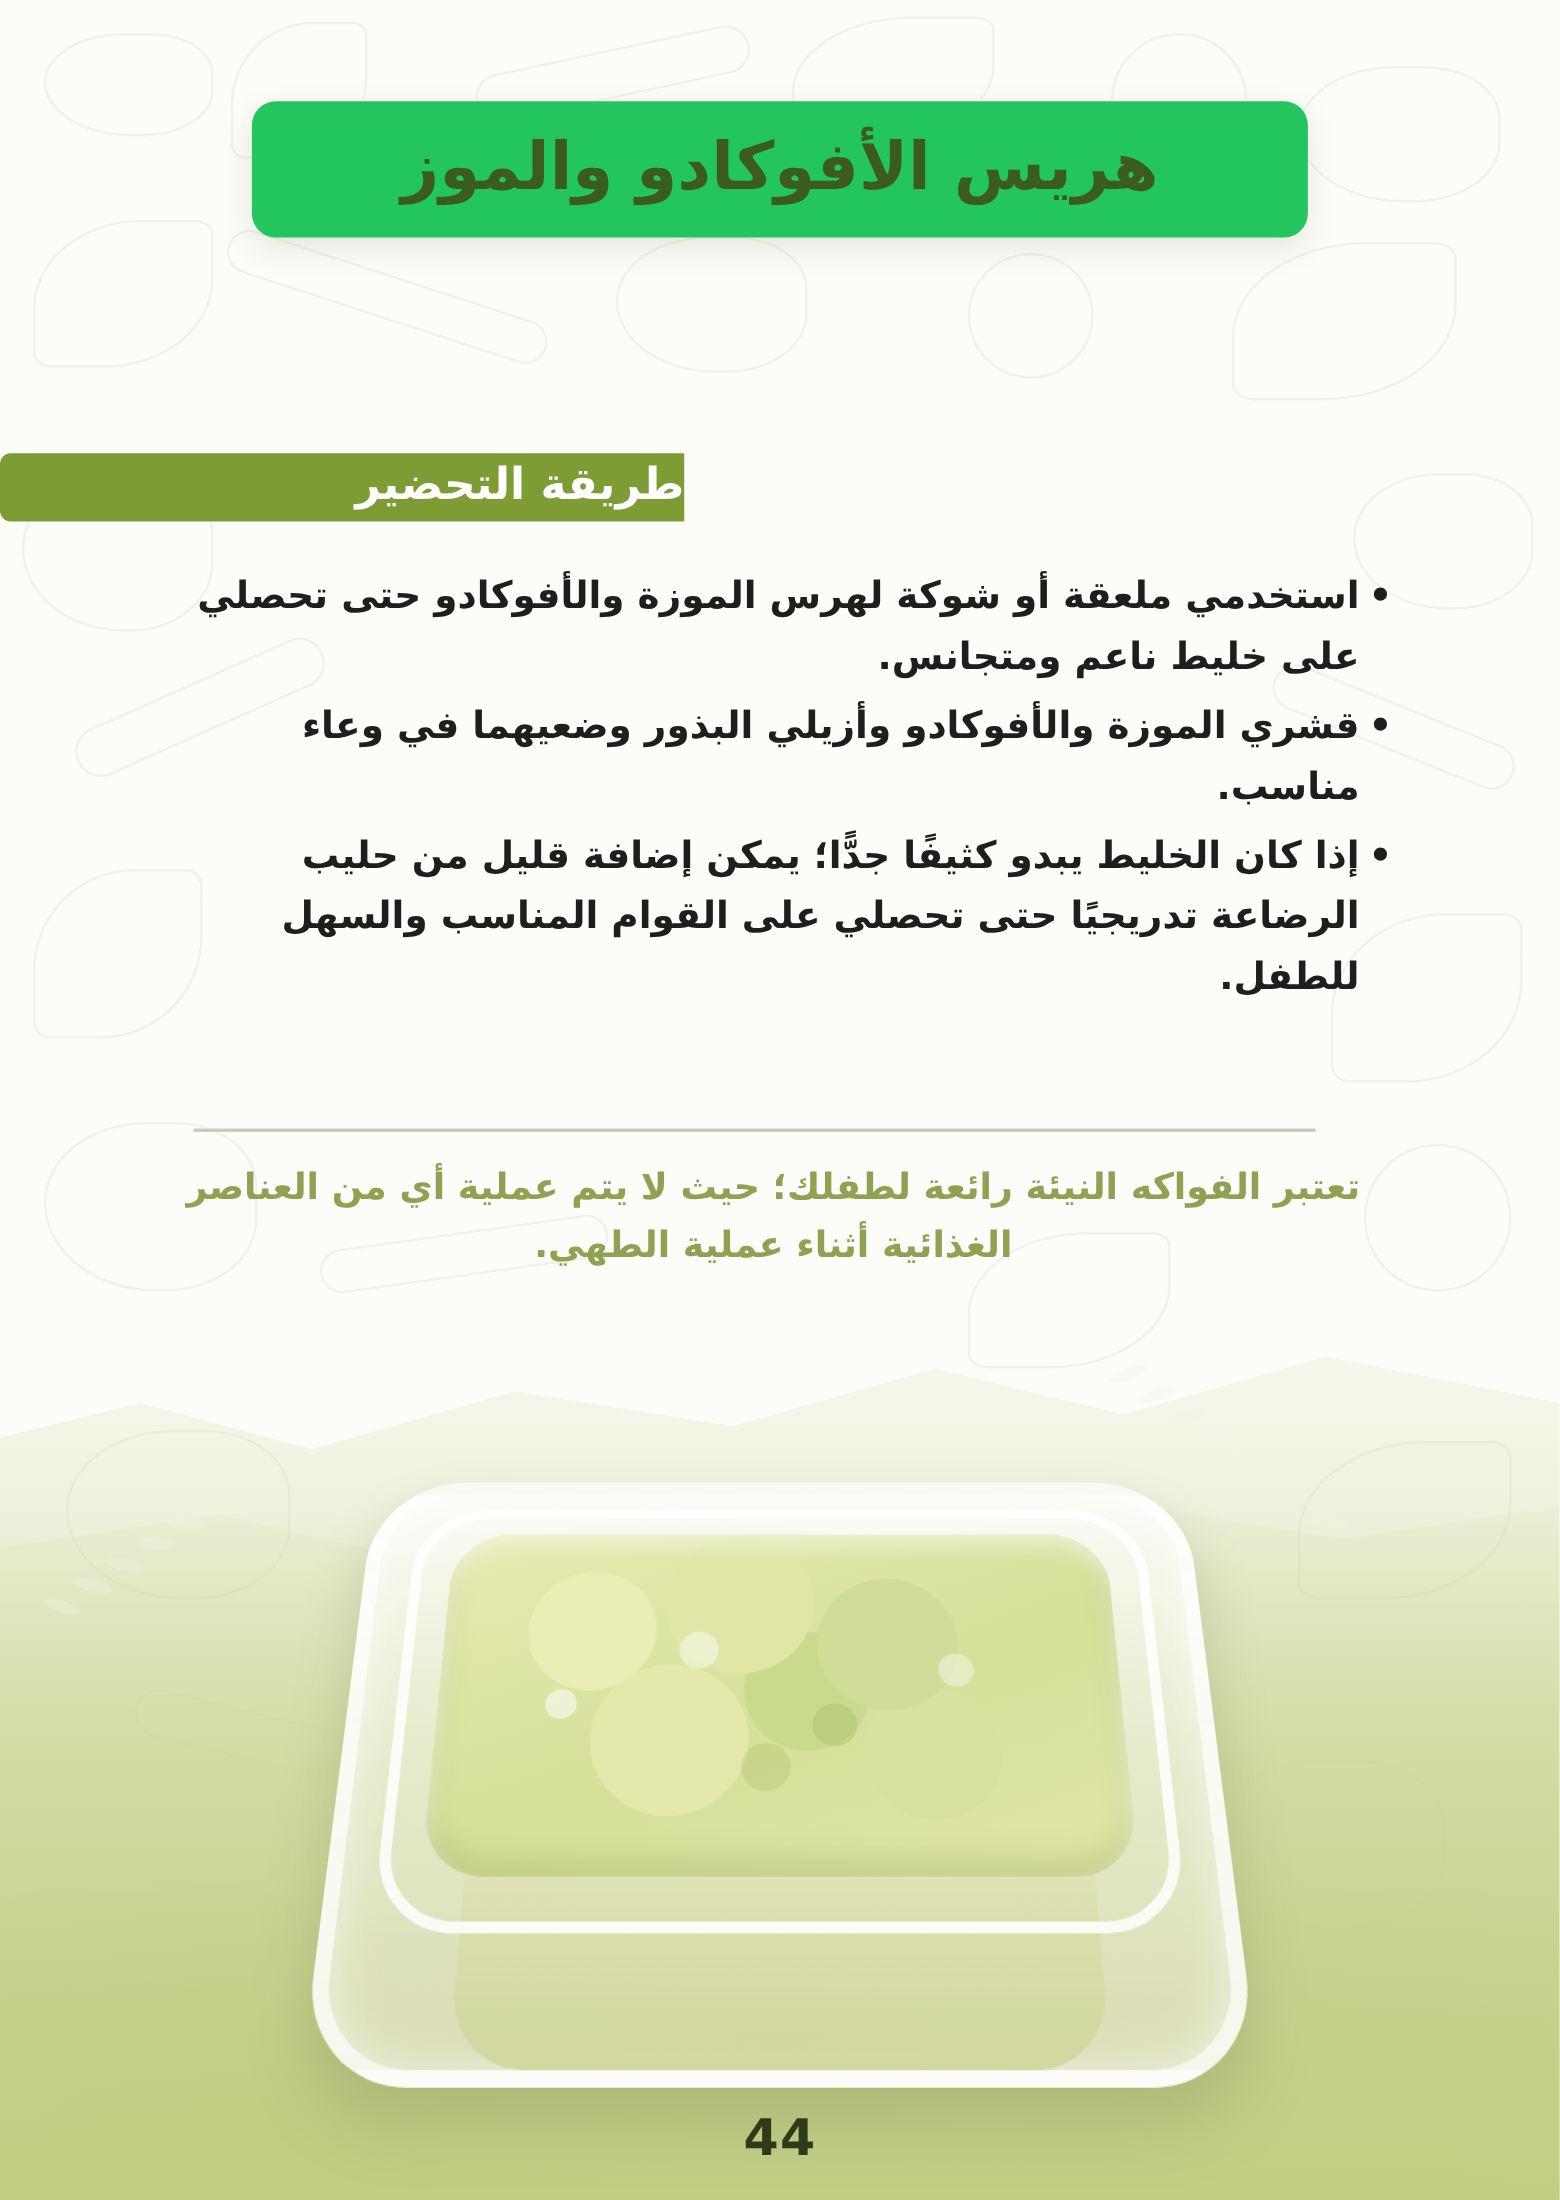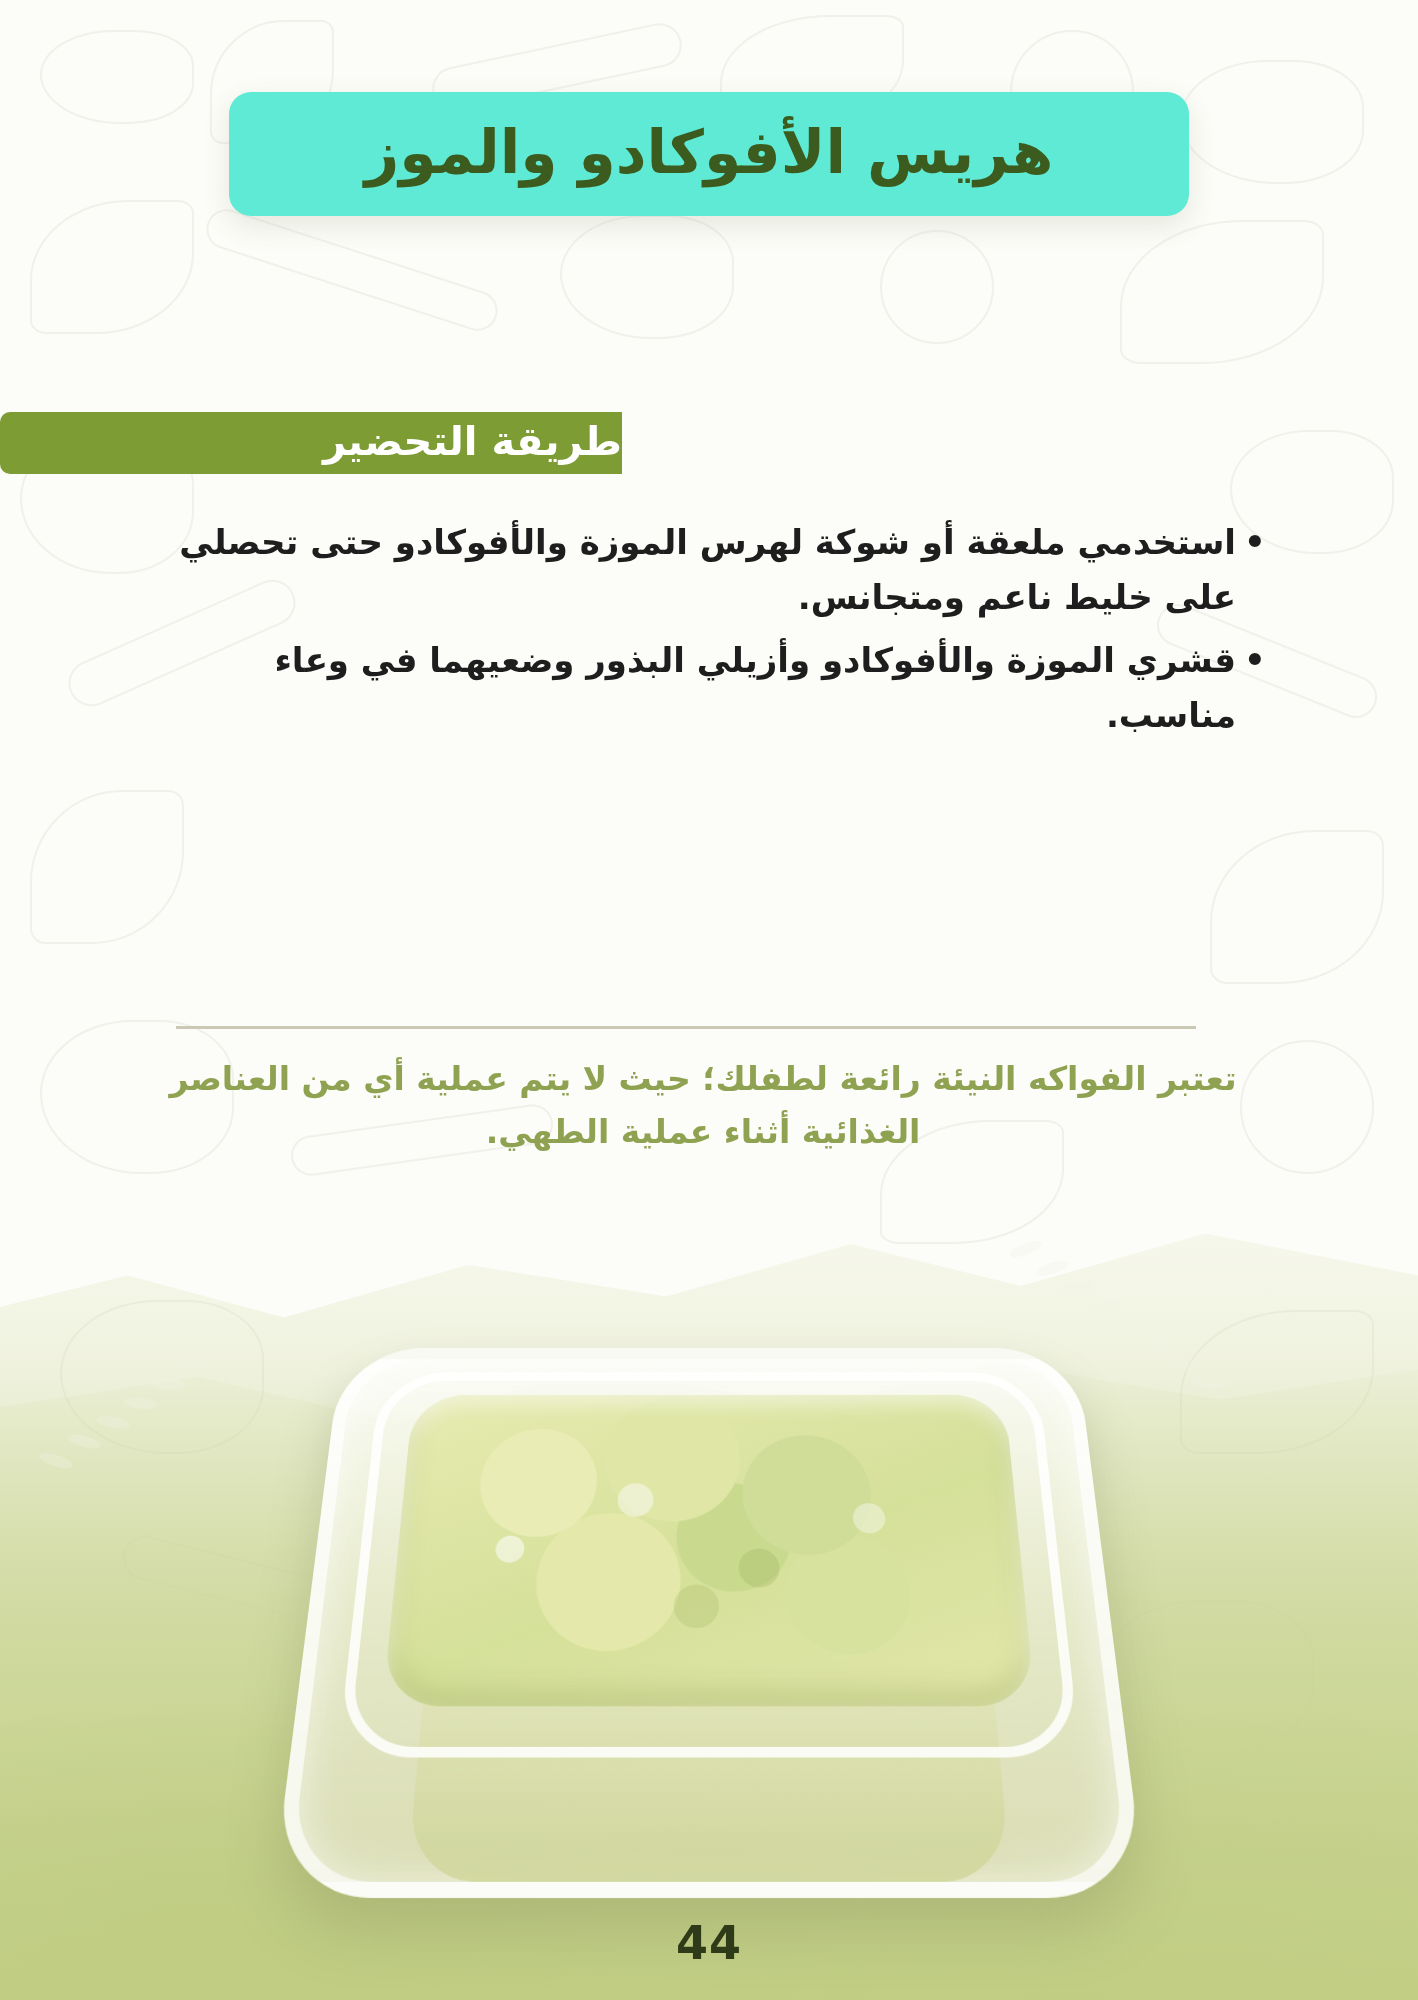--- a/index.html
+++ b/index.html
@@ -81,21 +81,21 @@
   }
 
   
   .title-plaque {
     position: absolute;
     top: 92px;
     left: 50%;
     transform: translateX(-50%);
     width: 960px;
     height: 124px;
-    background: #5eead4;
+    background: #22c55e;
     border-radius: 22px;
     box-shadow: 0 10px 26px rgba(120,130,90,.16);
     display: flex;
     align-items: center;
     justify-content: center;
   }
   .title-text {
     font-size: 60px;
     font-weight: 700;
     color: #3c5c1f;
@@ -337,20 +337,21 @@
     <div class="title-text">هريس الأفوكادو والموز</div>
   </div>
 
   <div class="section-bar">
     <span class="section-title">طريقة التحضير</span>
   </div>
 
   <div class="steps">
     <div class="step">استخدمي ملعقة أو شوكة لهرس الموزة والأفوكادو حتى تحصلي على خليط ناعم ومتجانس.</div>
     <div class="step">قشري الموزة والأفوكادو وأزيلي البذور وضعيهما في وعاء مناسب.</div>
+    <div class="step">إذا كان الخليط يبدو كثيفًا جدًّا؛ يمكن إضافة قليل من حليب الرضاعة تدريجيًا حتى تحصلي على القوام المناسب والسهل للطفل.</div>
   </div>
 
   <div class="divider"></div>
   <div class="note">تعتبر الفواكه النيئة رائعة لطفلك؛ حيث لا يتم عملية أي من العناصر الغذائية أثناء عملية الطهي.</div>
 
   <div class="photo-wrap">
     <div class="photo-shadow"></div>
     <div class="bowl">
       <div class="bowl-base"></div>
       <div class="bowl-rim"></div>

